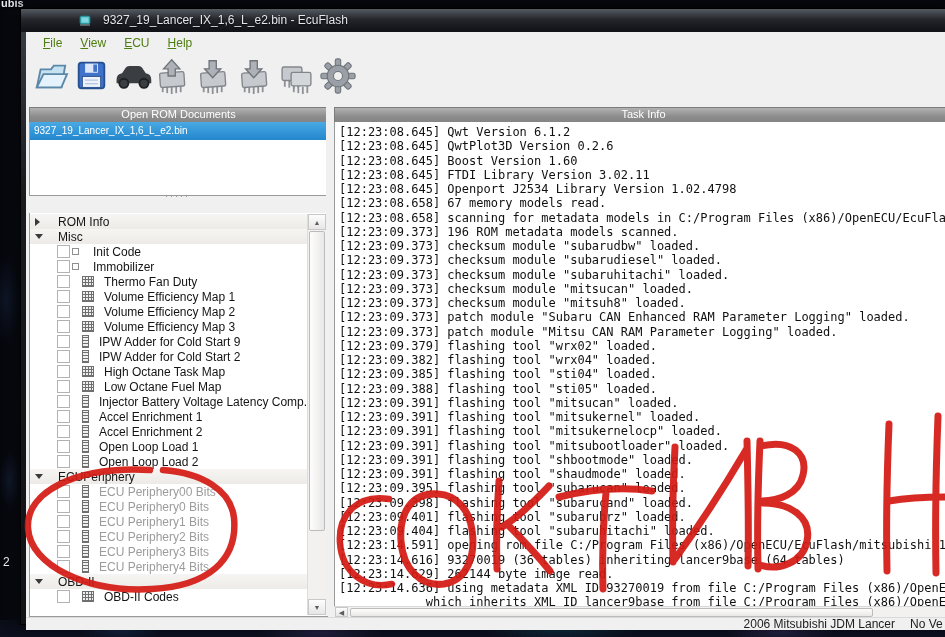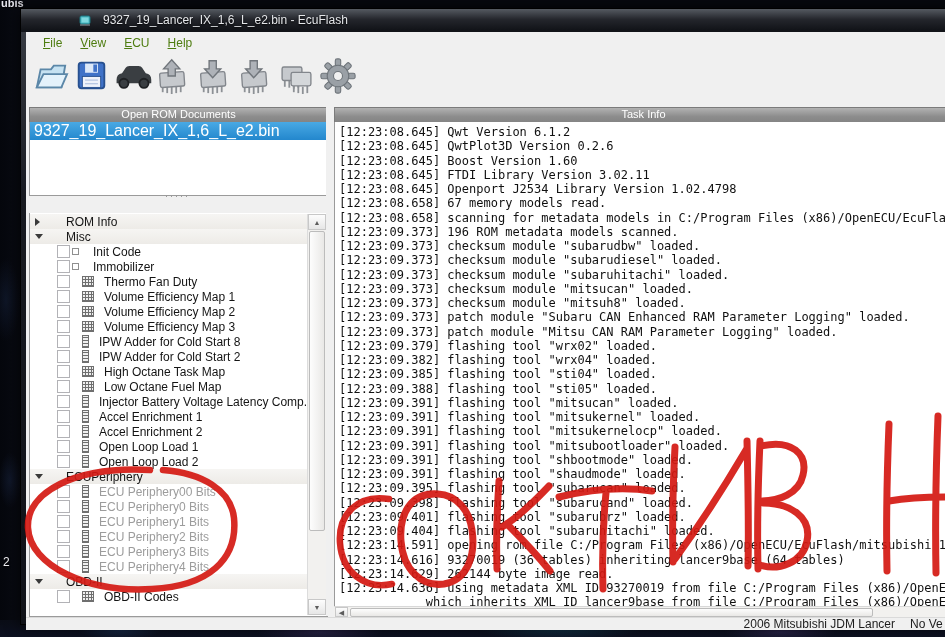--- a/index.html
+++ b/index.html
@@ -71,40 +71,40 @@
   }
   #hdr-docs{left:3px;top:75px;width:297px;}
   #hdr-meta{left:3px;top:166px;width:297px;}
   #hdr-task{left:308px;top:75px;right:0;border-right:none;}
   
   .doclist{
     position:absolute;left:3px;top:90px;width:297px;height:73px;
     background:#fff;border:1px solid #9a9a9a;border-top:none;overflow:hidden;
   }
   .doc-row{
-    height:18px;line-height:18px;font-size:16px;color:#fff;padding-left:4px;
+    height:18px;line-height:18px;font-size:10px;color:#fff;padding-left:4px;
     background:linear-gradient(#49a9e4,#2387cd);
     white-space:nowrap;
   }
   .hsplit{
     position:absolute;left:3px;top:163px;width:297px;height:4px;text-align:center;
     color:#8f8f8f;font-size:9px;line-height:3px;letter-spacing:2px;
   }
   
   .treebox{
     position:absolute;left:3px;top:181px;width:297px;height:403px;
     background:#fff;border:1px solid #9a9a9a;border-top:none;overflow:hidden;
   }
   .tree-rows{position:absolute;left:0;top:1px;right:20px;}
   .trow{height:15px;display:flex;align-items:center;font-size:12px;color:#141414;white-space:nowrap;overflow:hidden;}
   .trow.group{background:linear-gradient(#f6f5f3,#edebe7);}
   .tw-arrow{width:10px;margin-left:5px;display:flex;}
   .arr-down{width:0;height:0;border-left:4px solid transparent;border-right:4px solid transparent;border-top:5px solid #3a3a3a;}
   .arr-right{width:0;height:0;border-top:4px solid transparent;border-bottom:4px solid transparent;border-left:5px solid #3a3a3a;}
-  .glabel{margin-left:21px;}
+  .glabel{margin-left:13px;}
   .cbox{width:11px;height:11px;background:#fff;border:1px solid #b2b2b6;margin-left:27px;flex:none;}
   .ticon{margin-left:12px;flex:none;}
   .ic-table2d{width:11px;height:10px;background-color:#efefef;
     background-image:repeating-linear-gradient(0deg,#6f6f6f 0 1px,transparent 1px 3px),
                      repeating-linear-gradient(90deg,#6f6f6f 0 1px,transparent 1px 3px);
     border-right:1px solid #6f6f6f;border-bottom:1px solid #6f6f6f;}
   .ic-table1d{width:5px;height:11px;background-color:#efefef;border:1px solid #6f6f6f;
     background-image:repeating-linear-gradient(0deg,#6f6f6f 0 1px,transparent 1px 3px);}
   .ic-scalar{width:5px;height:5px;border:1px solid #8f8f8f;background:#fff;margin-left:2px;margin-right:4px;}
   .ilabel{margin-left:10px;}
@@ -337,21 +337,21 @@
             <span class="ilabel">Volume Efficiency Map 2</span>
           </div>
           <div class="trow">
             <span class="cbox"></span>
             <span class="ticon ic-table2d"></span>
             <span class="ilabel">Volume Efficiency Map 3</span>
           </div>
           <div class="trow">
             <span class="cbox"></span>
             <span class="ticon ic-table1d"></span>
-            <span class="ilabel">IPW Adder for Cold Start 8</span>
+            <span class="ilabel">IPW Adder for Cold Start 9</span>
           </div>
           <div class="trow">
             <span class="cbox"></span>
             <span class="ticon ic-table1d"></span>
             <span class="ilabel">IPW Adder for Cold Start 2</span>
           </div>
           <div class="trow">
             <span class="cbox"></span>
             <span class="ticon ic-table2d"></span>
             <span class="ilabel">High Octane Task Map</span>

